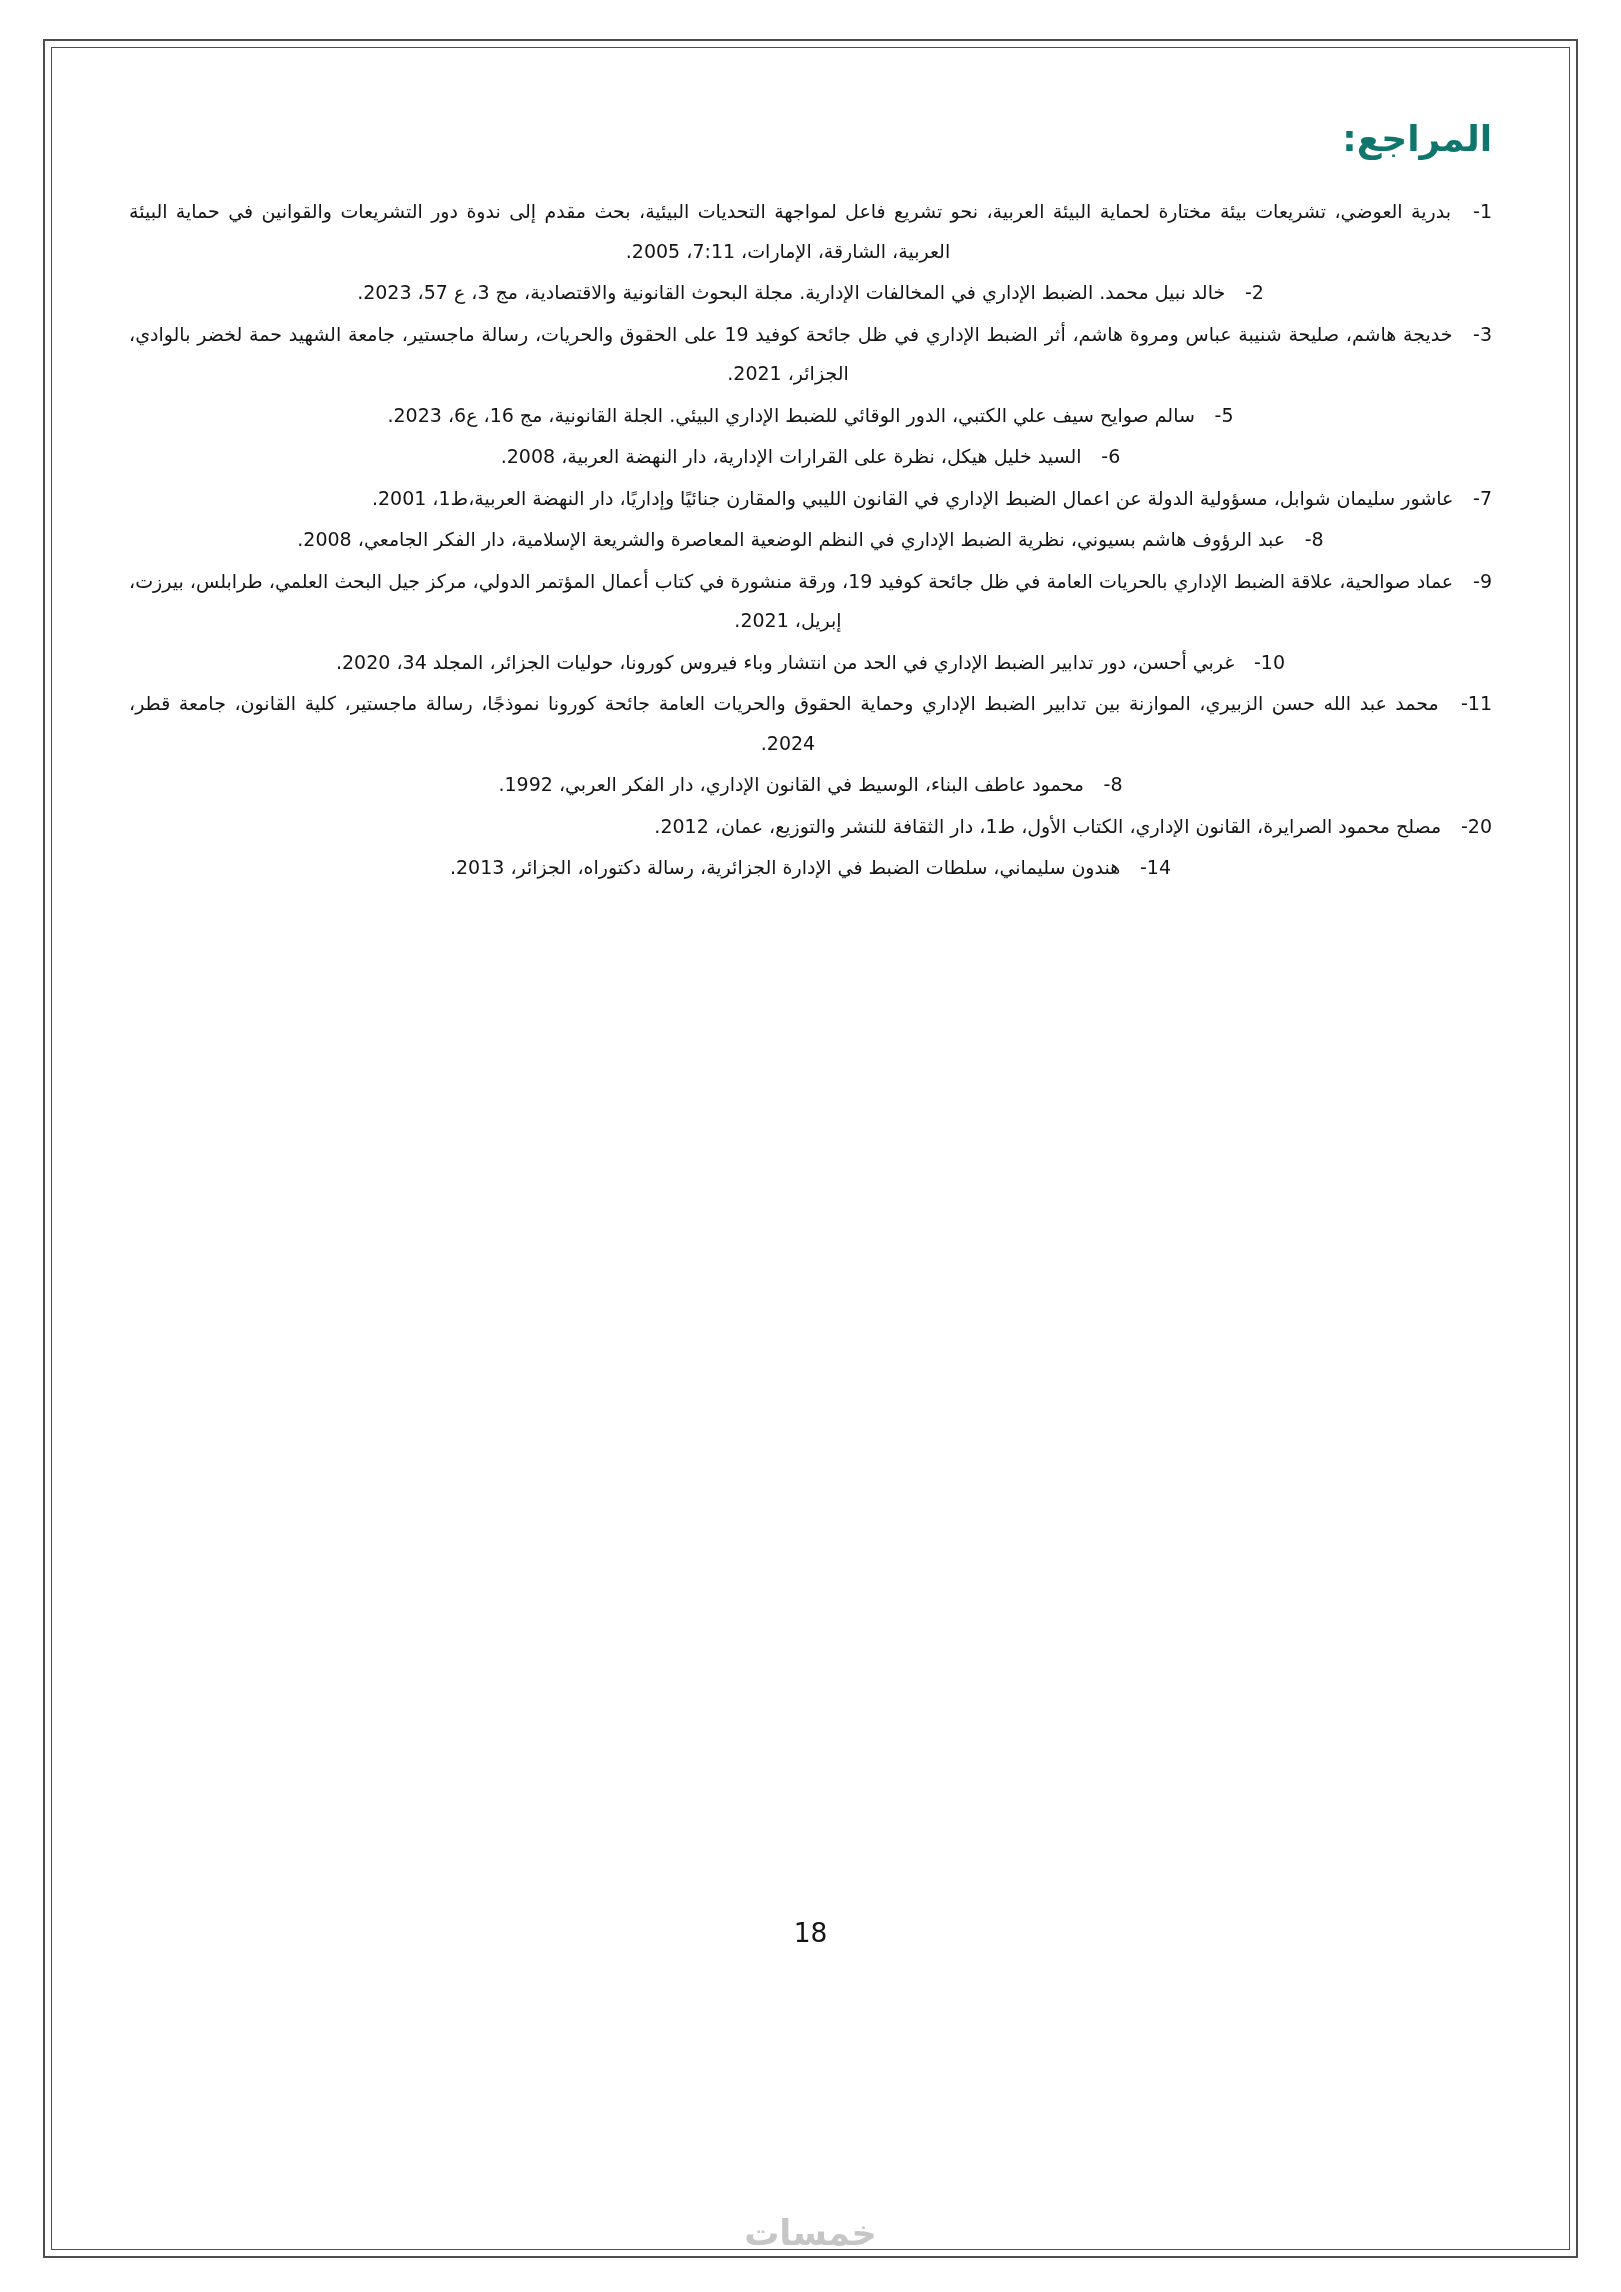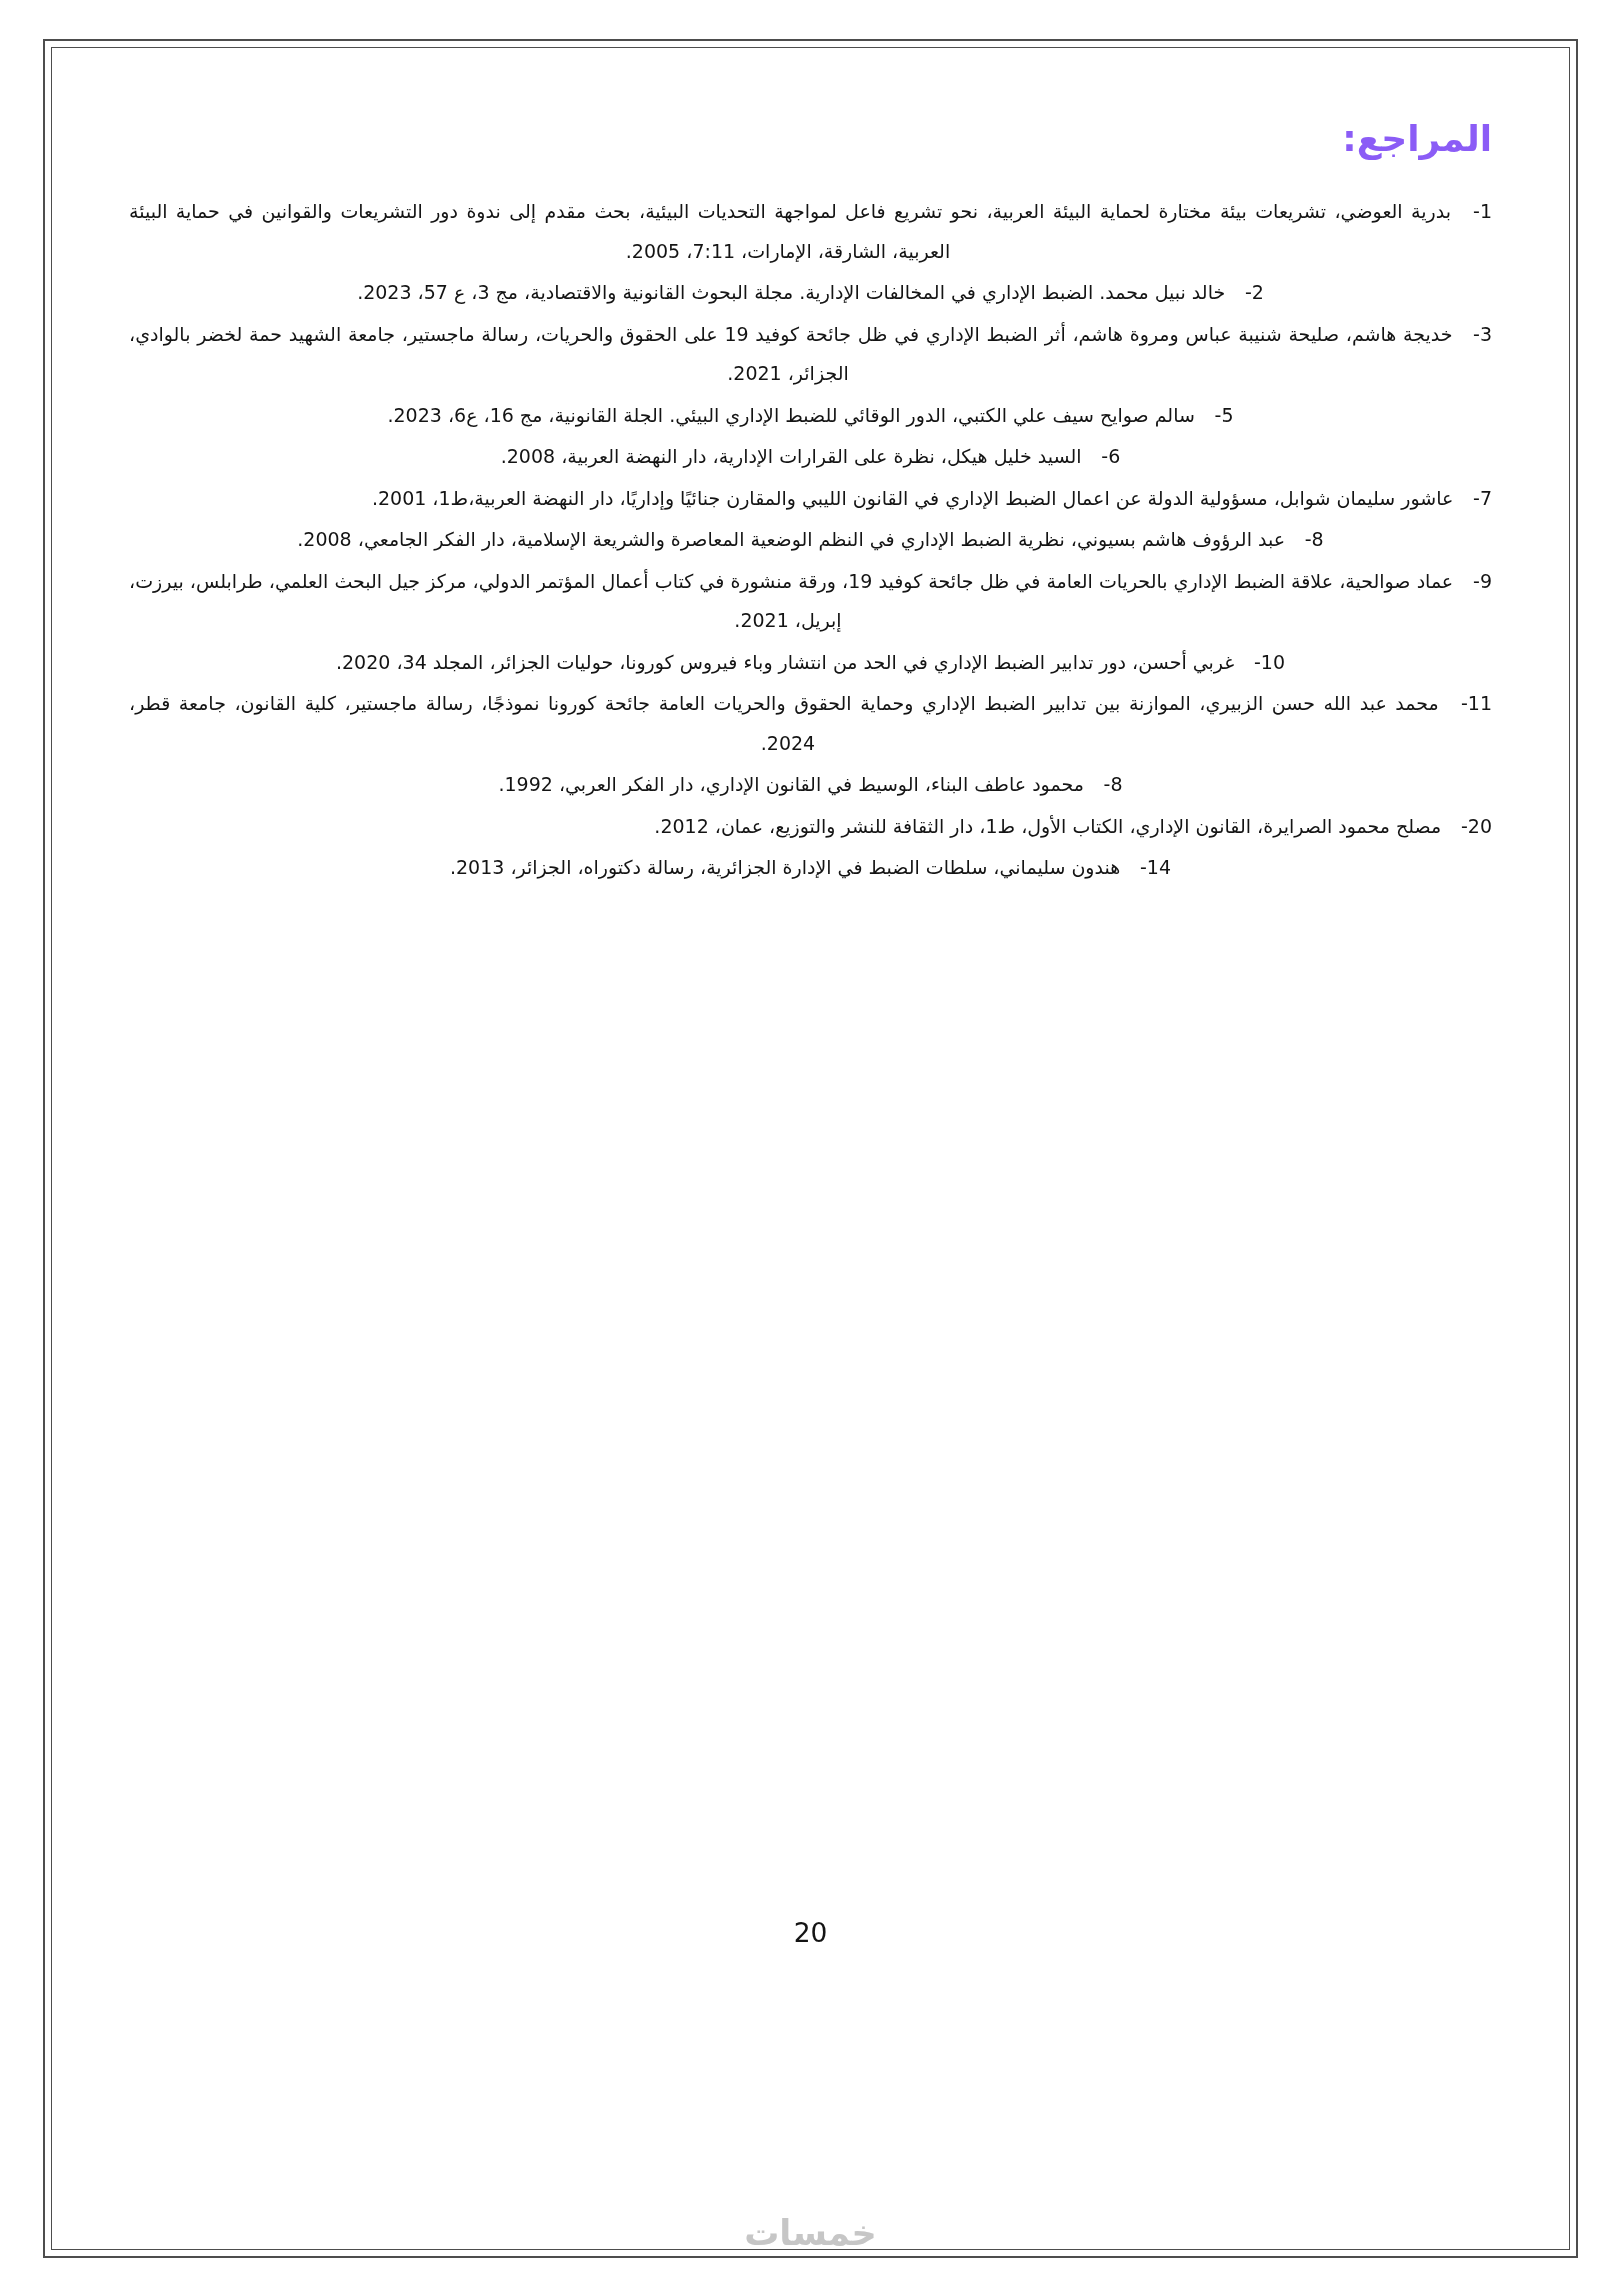--- a/index.html
+++ b/index.html
@@ -74,34 +74,34 @@
 </style>
 </head>
 <body>
 
 <div class="page">
   <div class="frame-outer">
     <div class="frame-inner"></div>
   </div>
 
   <div class="content">
-    <h1 class="title" style="color: #8b5cf6;">المراجع:</h1>
+    <h1 class="title" style="color: #0f766e;">المراجع:</h1>
     <div class="refs" id="refs">
         <div class="ref"><span class="ref-num">1-</span> <span>بدرية العوضي، تشريعات بيئة مختارة لحماية البيئة العربية، نحو تشريع فاعل لمواجهة التحديات البيئية، بحث مقدم إلى ندوة دور التشريعات والقوانين في حماية البيئة العربية، الشارقة، الإمارات، 7:11، 2005.</span></div>
         <div class="ref"><span class="ref-num">2-</span> <span>خالد نبيل محمد. الضبط الإداري في المخالفات الإدارية. مجلة البحوث القانونية والاقتصادية، مج 3، ع 57، 2023.</span></div>
         <div class="ref"><span class="ref-num">3-</span> <span>خديجة هاشم، صليحة شنيبة عباس ومروة هاشم، أثر الضبط الإداري في ظل جائحة كوفيد 19 على الحقوق والحريات، رسالة ماجستير، جامعة الشهيد حمة لخضر بالوادي، الجزائر، 2021.</span></div>
         <div class="ref"><span class="ref-num">5-</span> <span>سالم صوايح سيف علي الكتبي، الدور الوقائي للضبط الإداري البيئي. الجلة القانونية، مج 16، ع6، 2023.</span></div>
         <div class="ref"><span class="ref-num">6-</span> <span>السيد خليل هيكل، نظرة على القرارات الإدارية، دار النهضة العربية، 2008.</span></div>
         <div class="ref"><span class="ref-num">7-</span> <span>عاشور سليمان شوابل، مسؤولية الدولة عن اعمال الضبط الإداري في القانون الليبي والمقارن جنائيًا وإداريًا، دار النهضة العربية،ط1، 2001.</span></div>
         <div class="ref"><span class="ref-num">8-</span> <span>عبد الرؤوف هاشم بسيوني، نظرية الضبط الإداري في النظم الوضعية المعاصرة والشريعة الإسلامية، دار الفكر الجامعي، 2008.</span></div>
         <div class="ref"><span class="ref-num">9-</span> <span>عماد صوالحية، علاقة الضبط الإداري بالحريات العامة في ظل جائحة كوفيد 19، ورقة منشورة في كتاب أعمال المؤتمر الدولي، مركز جيل البحث العلمي، طرابلس، بيرزت، إبريل، 2021.</span></div>
         <div class="ref"><span class="ref-num">10-</span> <span>غربي أحسن، دور تدابير الضبط الإداري في الحد من انتشار وباء فيروس كورونا، حوليات الجزائر، المجلد 34، 2020.</span></div>
         <div class="ref"><span class="ref-num">11-</span> <span>محمد عبد الله حسن الزبيري، الموازنة بين تدابير الضبط الإداري وحماية الحقوق والحريات العامة جائحة كورونا نموذجًا، رسالة ماجستير، كلية القانون، جامعة قطر، 2024.</span></div>
         <div class="ref"><span class="ref-num">8-</span> <span>محمود عاطف البناء، الوسيط في القانون الإداري، دار الفكر العربي، 1992.</span></div>
         <div class="ref"><span class="ref-num">20-</span> <span>مصلح محمود الصرايرة، القانون الإداري، الكتاب الأول، ط1، دار الثقافة للنشر والتوزيع، عمان، 2012.</span></div>
         <div class="ref"><span class="ref-num">14-</span> <span>هندون سليماني، سلطات الضبط في الإدارة الجزائرية، رسالة دكتوراه، الجزائر، 2013.</span></div>
       </div>
   </div>
 
-  <div class="page-number">20</div>
+  <div class="page-number">18</div>
   <div class="watermark">خمسات</div>
 </div>
 
 
 </body></html>

